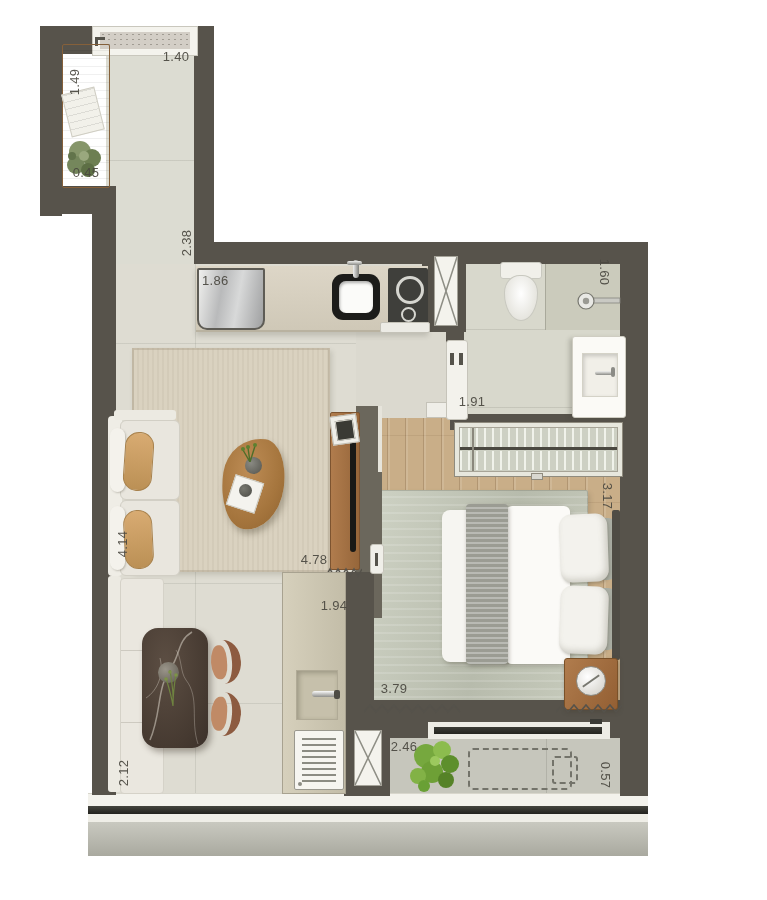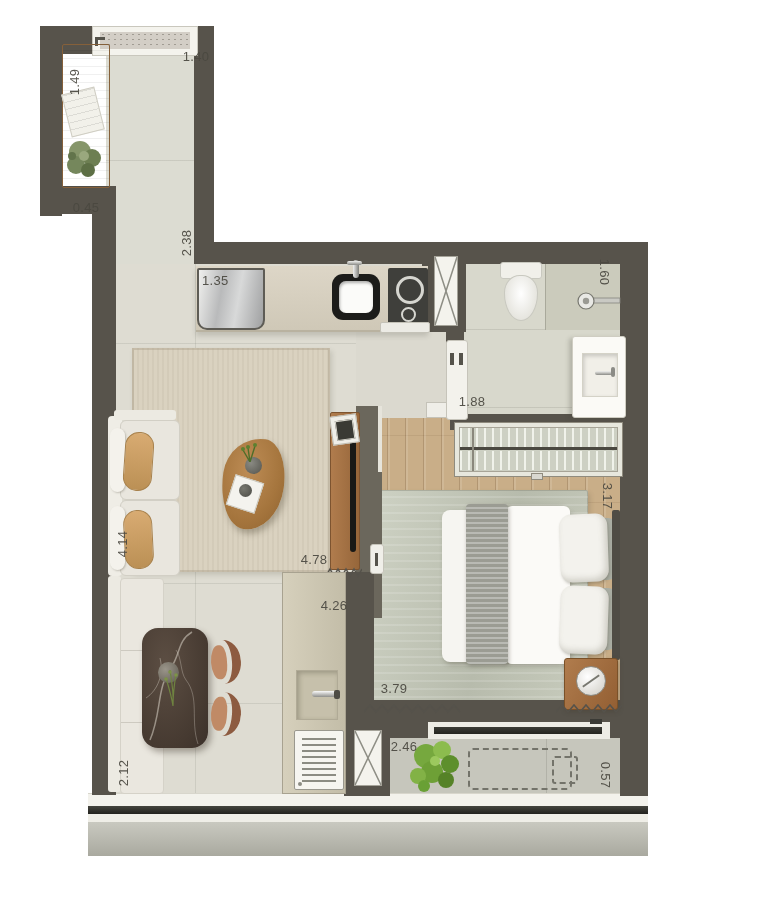--- a/index.html
+++ b/index.html
@@ -268,28 +268,28 @@
       <circle cx="30" cy="38" r="11" fill="#6ea036"></circle>
     <circle cx="44" cy="46" r="8" fill="#558227"></circle>
       <circle cx="16" cy="42" r="8" fill="#82b246"></circle>
     <circle cx="33" cy="27" r="5" fill="#9cc95e"></circle>
       <circle cx="22" cy="52" r="6" fill="#69a035"></circle>
   </svg>
   <div class="abs" style="left:468px;top:748px;width:100px;height:38px;border:2px dashed #73736a;border-radius:5px;"></div>
   <div class="abs" style="left:552px;top:756px;width:22px;height:24px;border:2px dashed #73736a;border-radius:3px;"></div>
 
   <div class="dim vl" style="left:55px;top:74px;">1.49</div>
-  <div class="dim" style="left:66px;top:165px;margin-top:35px;">0.45</div>
-  <div class="dim" style="left:176px;top:49px;">1.40</div>
+  <div class="dim" style="left:66px;top:165px;">0.45</div>
+  <div class="dim" style="left:156px;top:49px;">1.40</div>
   <div class="dim vl" style="left:167px;top:235px;">2.38</div>
-  <div class="dim" style="left:184px;top:273px;text-align:left;padding-left:18px;">1.35</div>
+  <div class="dim" style="left:184px;top:273px;text-align:left;padding-left:18px;">1.86</div>
   <div class="dim vr" style="left:584px;top:264px;">1.60</div>
-  <div class="dim" style="left:452px;top:394px;">1.88</div>
+  <div class="dim" style="left:452px;top:394px;">1.91</div>
   <div class="dim vr" style="left:587px;top:488px;">3.17</div>
   <div class="dim" style="left:294px;top:552px;">4.78</div>
-  <div class="dim" style="left:314px;top:598px;">4.26</div>
+  <div class="dim" style="left:314px;top:598px;">1.94</div>
   <div class="dim" style="left:374px;top:681px;">3.79</div>
   <div class="dim vl" style="left:104px;top:765px;">2.12</div>
   <div class="dim vl" style="left:103px;top:536px;">4.14</div>
   <div class="dim" style="left:384px;top:739px;">2.46</div>
   <div class="dim vr" style="left:585px;top:767px;">0.57</div>
 
 </div>
 
 </body></html>

